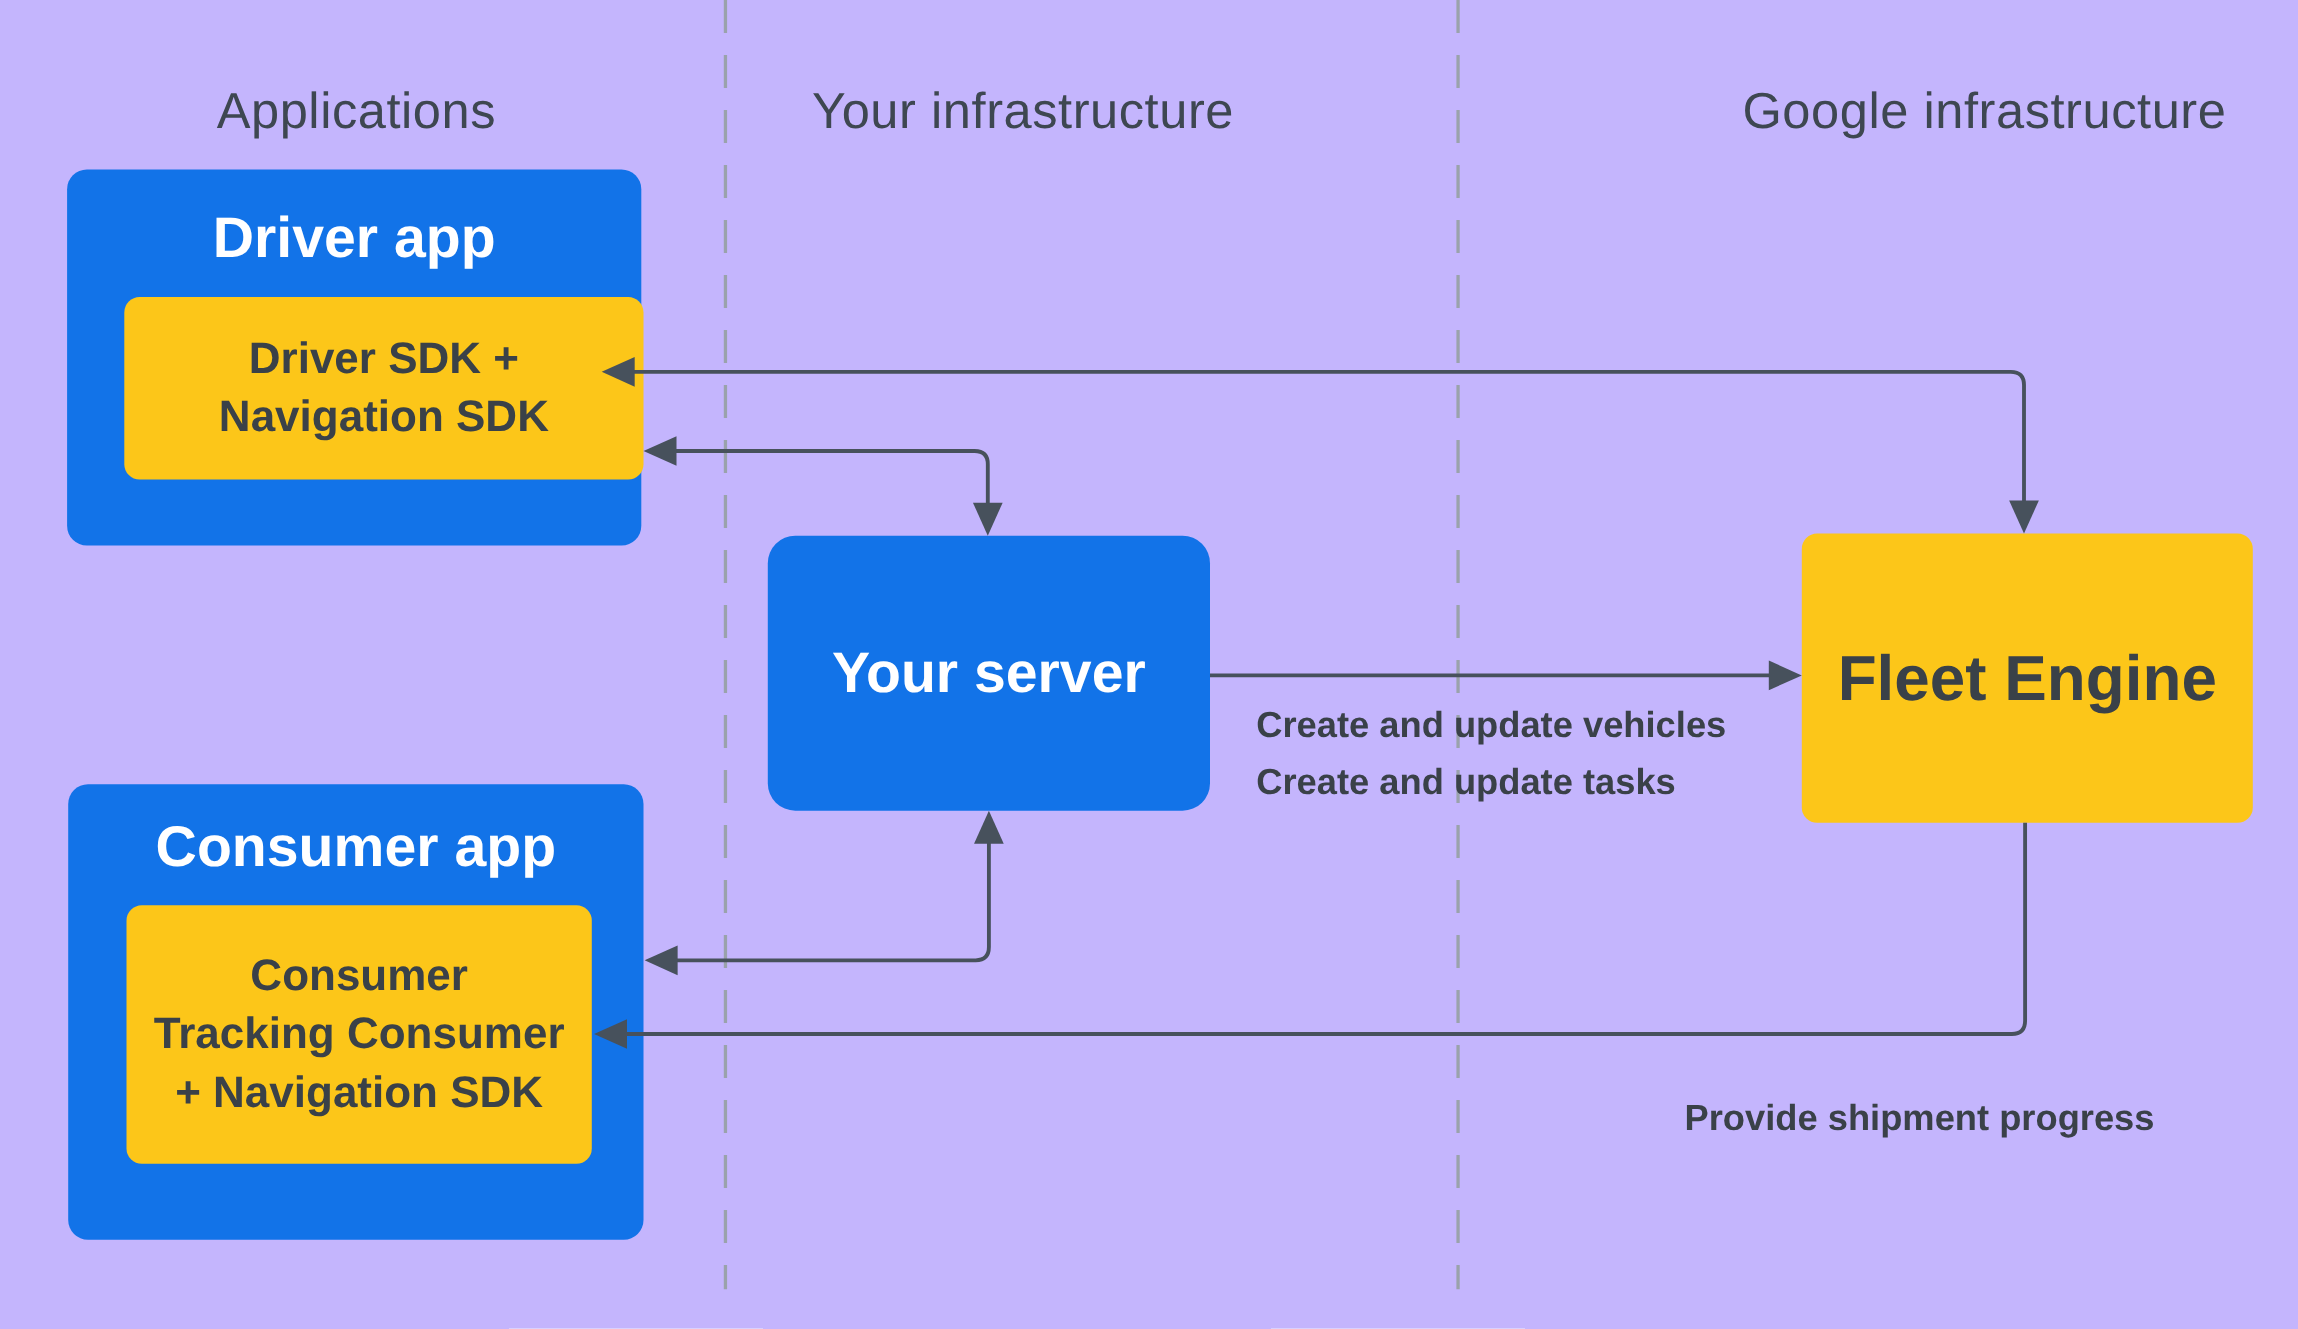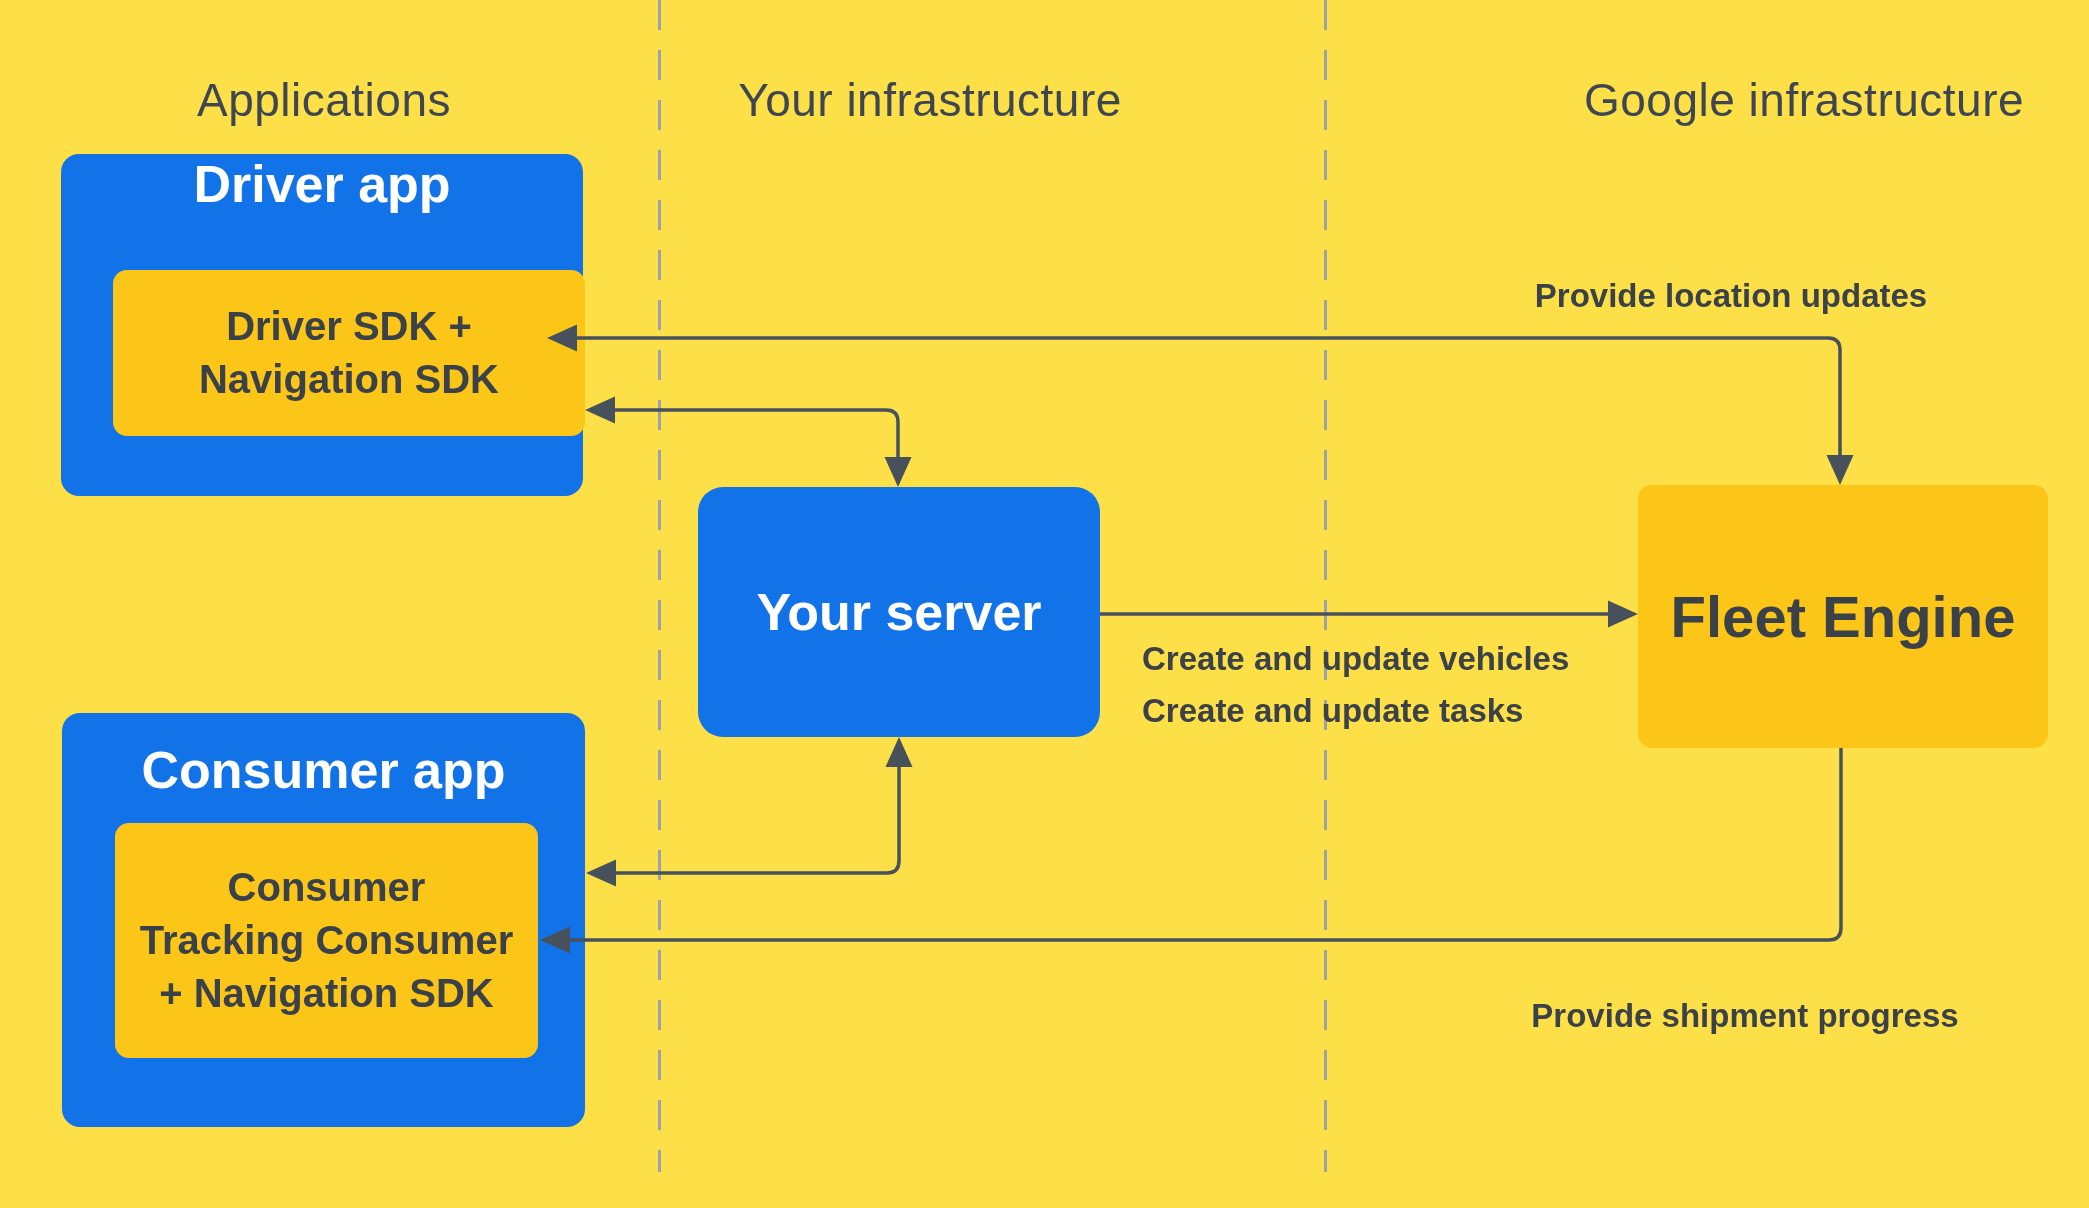--- a/index.html
+++ b/index.html
@@ -2,42 +2,42 @@
 <html style="--blue: #1273e8; --yellow: #fcc619; --line: #47515c; --dash: #9aa2ab; --dark-text: #3a4148; --header-text: #3e4751; --white: #ffffff;"><head>
 <meta charset="utf-8">
 <style>
   :root{
     --blue:#1273e8; --yellow:#fcc619; --line:#47515c; --dash:#9aa2ab;
     --dark-text:#3a4148; --header-text:#3e4751; --white:#ffffff;
   }
   html,body{margin:0;padding:0;background:#ffffff;}
   #canvas{
     position:relative; width:2089px; height:1208px; overflow:hidden;
-    background:#fde047;
+    background:#c4b5fd;
     font-family:"Liberation Sans", sans-serif;
   }
   .col-header{
     position:absolute; top:72px; height:56px; line-height:56px;
     text-align:center; font-size:46px; font-weight:400; color:var(--header-text);
     letter-spacing:0.5px; white-space:nowrap;
   }
   #hdr-apps{left:124px; width:400px;}
   #hdr-your{left:730px; width:400px;}
   #hdr-google{left:1584px; width:400px;}
 
   .node{position:absolute; box-sizing:border-box;}
   .blue-box{background:var(--blue); border-radius:18px;}
   .yellow-box{background:var(--yellow); border-radius:14px;}
 
   .blue-title{
     color:var(--white); font-weight:700; font-size:52px; text-align:center;
     white-space:nowrap;
   }
   #driver-app{left:61px; top:154px; width:522px; height:342px;}
-  #driver-app .blue-title{}
+  #driver-app .blue-title{margin-top:33px;}
   #driver-sdk{left:113px; top:270px; width:472px; height:166px;
     display:flex; align-items:center; justify-content:center;}
   #consumer-app{left:62px; top:713px; width:523px; height:414px;}
   #consumer-app .blue-title{margin-top:27px;}
   #shipment-sdk{left:115px; top:823px; width:423px; height:235px;
     display:flex; align-items:center; justify-content:center;}
   .sdk-text{
     color:var(--dark-text); font-weight:700; font-size:40px; line-height:1.33;
     text-align:center; white-space:nowrap;
   }
@@ -129,20 +129,19 @@
       <polygon points="586,873 616,859.5 616,886.5" stroke="none"></polygon>
       <polygon points="899,737 885.5,767 912.5,767" stroke="none"></polygon>
     </g>
 
     <g stroke="var(--line)" fill="var(--line)">
       <path d="M 1841,748 V 928 Q 1841,940 1829,940 H 563" fill="none" stroke-width="3.5"></path>
       <polygon points="540,940 570,926.5 570,953.5" stroke="none"></polygon>
     </g>
   </svg>
 
-  <div class="edge-label" id="lbl-location">Provide location updates</div>
   <div class="edge-label" id="lbl-create">
     <span>Create and update vehicles</span>
     <span>Create and update tasks</span>
   </div>
   <div class="edge-label" id="lbl-shipment">Provide shipment progress</div>
 
 </div>
 
 </body></html>

